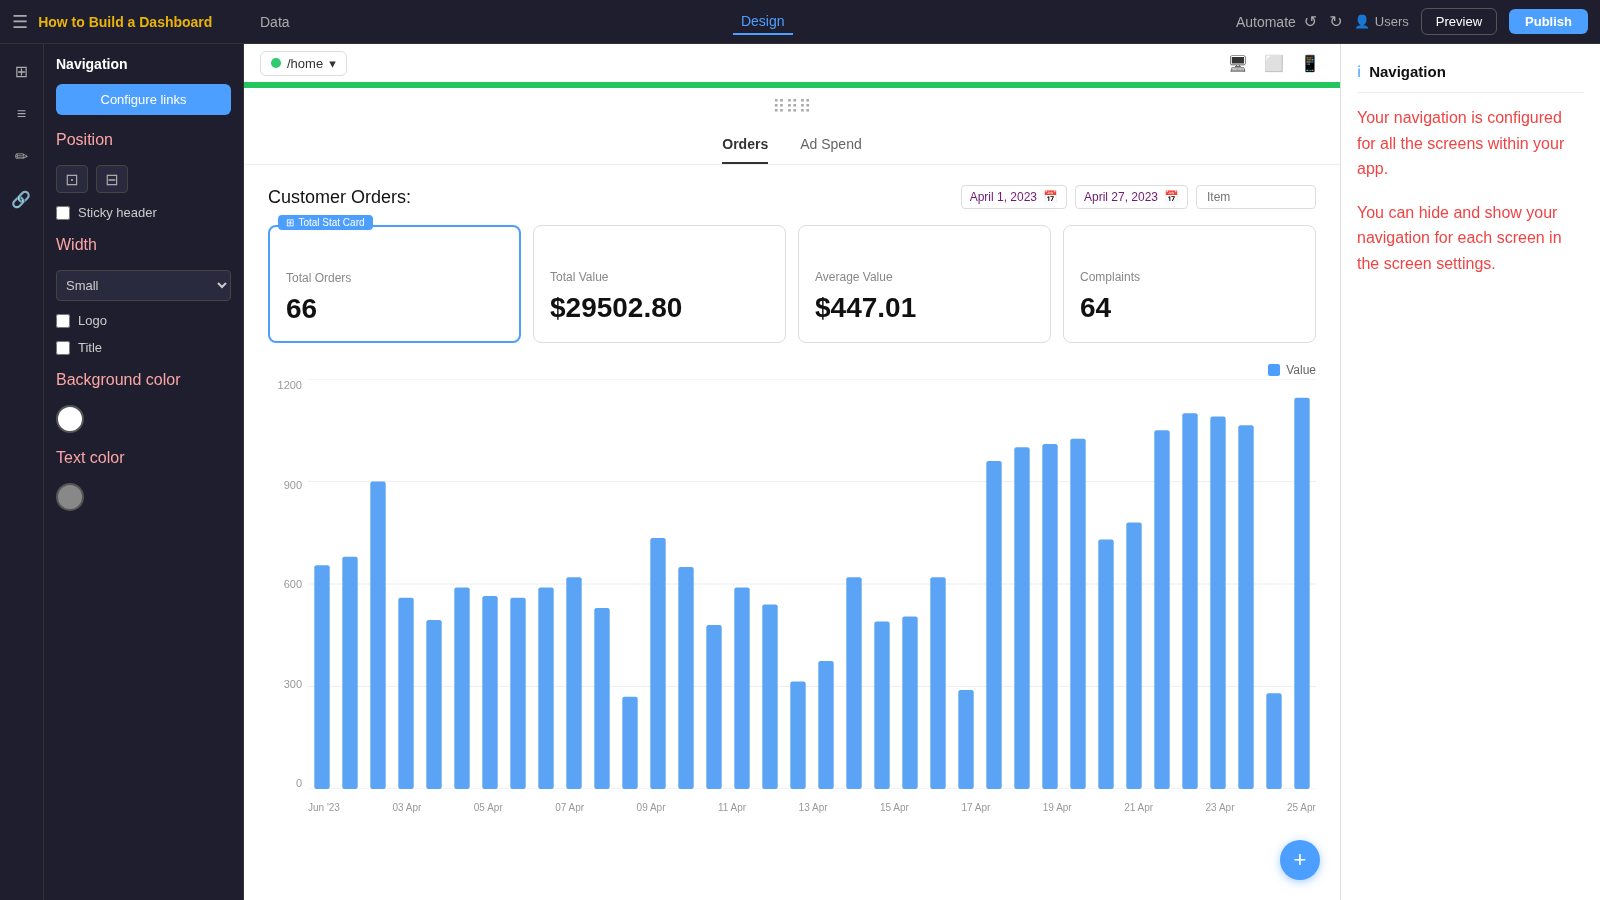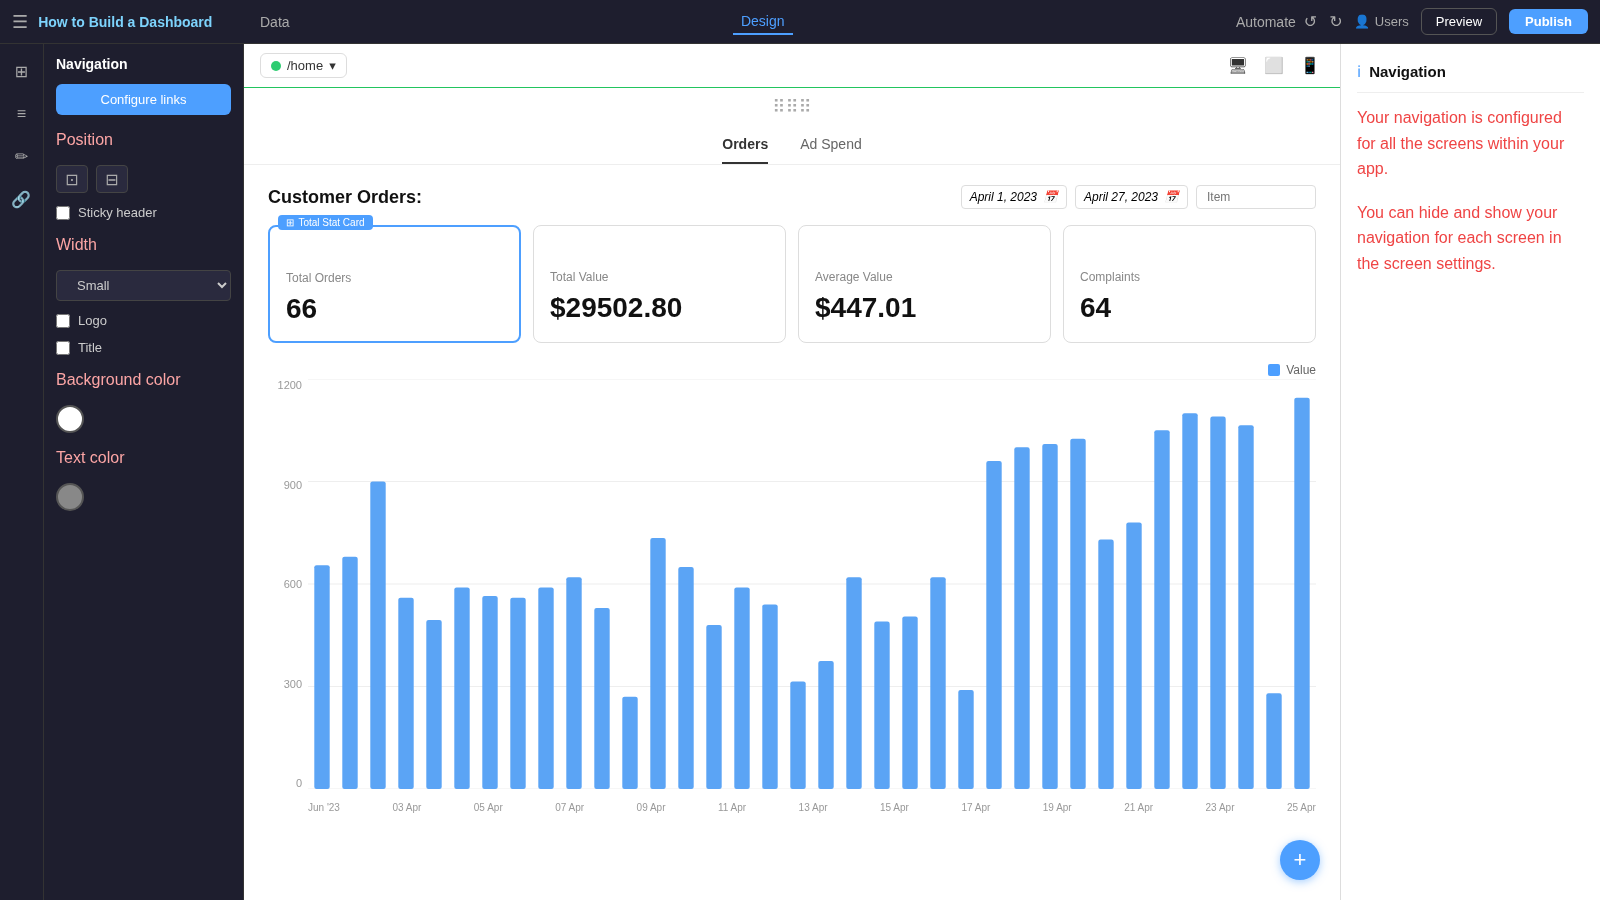--- a/index.html
+++ b/index.html
@@ -6,21 +6,21 @@
     body { font-family: -apple-system, BlinkMacSystemFont, 'Segoe UI', sans-serif; background: #1a1a2e; color: #333; overflow: hidden; width: 1600px; height: 900px; }
 
     
     .topbar {
       display: flex; align-items: center; height: 44px;
       background: #1e1e2e; border-bottom: 1px solid #333;
       padding: 0 12px; color: #fff; position: fixed; top: 0; left: 0; right: 0; z-index: 100;
     }
     .topbar-left { display: flex; align-items: center; gap: 10px; width: 240px; }
     .menu-icon { color: #aaa; cursor: pointer; font-size: 18px; }
-    .app-title { font-size: 14px; font-weight: 600; color: #7dd3fc; }
+    .app-title { font-size: 14px; font-weight: 600; color: #eab308; }
     .topbar-center { flex: 1; display: flex; align-items: center; justify-content: space-between; gap: 24px; }
     .nav-tab { font-size: 14px; color: #aaa; cursor: pointer; padding: 4px 8px; }
     .nav-tab.active { color: #4d9fff; border-bottom: 2px solid #4d9fff; }
     .topbar-right { display: flex; align-items: center; gap: 12px; }
     .icon-btn { color: #aaa; cursor: pointer; font-size: 16px; background: none; border: none; }
     .users-btn { color: #aaa; cursor: pointer; font-size: 13px; display: flex; align-items: center; gap: 4px; }
     .preview-btn { background: none; border: 1px solid #555; color: #fff; padding: 5px 14px; border-radius: 6px; cursor: pointer; font-size: 13px; }
     .publish-btn { background: #4d9fff; border: none; color: #fff; padding: 5px 16px; border-radius: 6px; cursor: pointer; font-size: 13px; font-weight: 600; }
 
     
@@ -46,32 +46,32 @@
     .section-label { font-size: 16px; color: #fca5a5; margin-top: 4px; }
     .position-btns { display: flex; gap: 8px; margin-top: 4px; }
     .pos-btn {
       width: 32px; height: 28px; background: #2a2a3e; border: 1px solid #444;
       border-radius: 4px; cursor: pointer; display: flex; align-items: center; justify-content: center; color: #aaa;
     }
     .checkbox-row { display: flex; align-items: center; gap: 8px; font-size: 13px; color: #ccc; }
     .checkbox-row input[type=checkbox] { width: 14px; height: 14px; }
     .width-select {
       width: 100%; background: #2a2a3e; border: 1px solid #444; color: #ccc;
-      padding: 6px 16px; border-radius: 4px; font-size: 13px; margin-top: 4px; cursor: pointer;
+      padding: 6px 5px; border-radius: 4px; font-size: 13px; margin-top: 4px; cursor: pointer;
     }
     .color-circle {
       width: 28px; height: 28px; border-radius: 50%; border: 2px solid #555; cursor: pointer; margin-top: 4px;
     }
     .color-white { background: #fff; }
     .color-gray { background: #888; }
 
     
     .canvas-area { flex: 1; background: #f0f0f5; display: flex; flex-direction: column; overflow: hidden; }
     .canvas-toolbar {
-      background: #fff; border-bottom: 1px solid #22c55e; height: 44px;
+      background: #fff; border-bottom: 6px solid #22c55e; height: 44px;
       display: flex; align-items: center; padding: 0 16px; gap: 12px;
     }
     .home-badge {
       display: flex; align-items: center; gap: 6px; background: #fff;
       border: 1px solid #ddd; border-radius: 6px; padding: 4px 10px; font-size: 13px; cursor: pointer;
     }
     .home-dot { width: 10px; height: 10px; background: #2ecc71; border-radius: 50%; }
     .canvas-icons { display: flex; gap: 8px; margin-left: auto; }
     .canvas-icon { color: #666; cursor: pointer; font-size: 16px; padding: 4px; border-radius: 4px; }
     .canvas-icon.active { color: #333; }
@@ -81,25 +81,25 @@
     .dashboard-inner { padding: 0; min-height: 700px; }
 
     
     .dash-tabs { display: flex; justify-content: center; gap: 32px; padding: 16px 0 0; border-bottom: 1px solid #eee; }
     .dash-tab { font-size: 14px; color: #666; cursor: pointer; padding-bottom: 10px; }
     .dash-tab.active { color: #333; font-weight: 600; border-bottom: 2px solid #333; }
 
     
     .stats-area { padding: 20px 24px 12px; }
     .stats-header { display: flex; align-items: center; justify-content: space-between; margin-bottom: 16px; }
-    .stats-title { font-size: 18px; font-weight: 700; color: #111; }
+    .stats-title { font-size: 18px; font-weight: 400; color: #111; }
     .date-filters { display: flex; align-items: center; gap: 8px; }
     .date-input {
       display: flex; align-items: center; border: 1px solid #ddd; border-radius: 4px;
-      padding: 4px 8px; font-size: 12px; color: #000000; gap: 6px; background: #fff; font-style: italic;
+      padding: 4px 8px; font-size: 12px; color: #701a75; gap: 6px; background: #fff;
     }
     .item-input {
       border: 1px solid #ddd; border-radius: 4px; padding: 4px 10px;
       font-size: 12px; color: #999; background: #fff; width: 120px;
     }
 
     
     .stat-cards { display: grid; grid-template-columns: repeat(4, 1fr); gap: 12px; }
     .stat-card {
       background: #fff; border: 1px solid #ddd; border-radius: 8px; padding: 16px;

